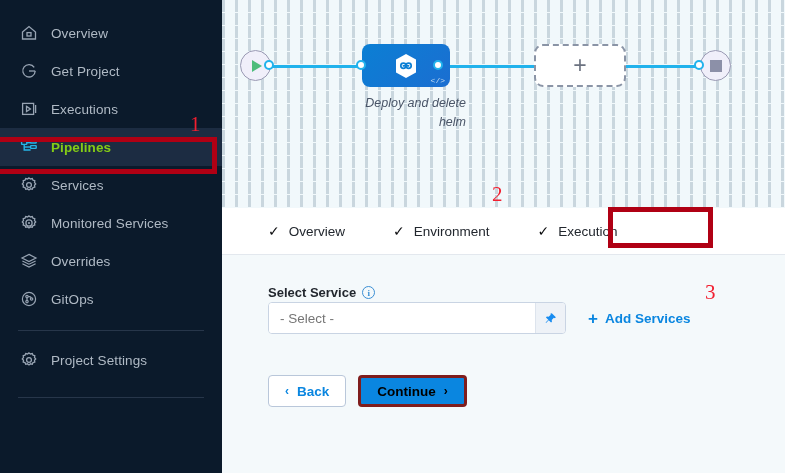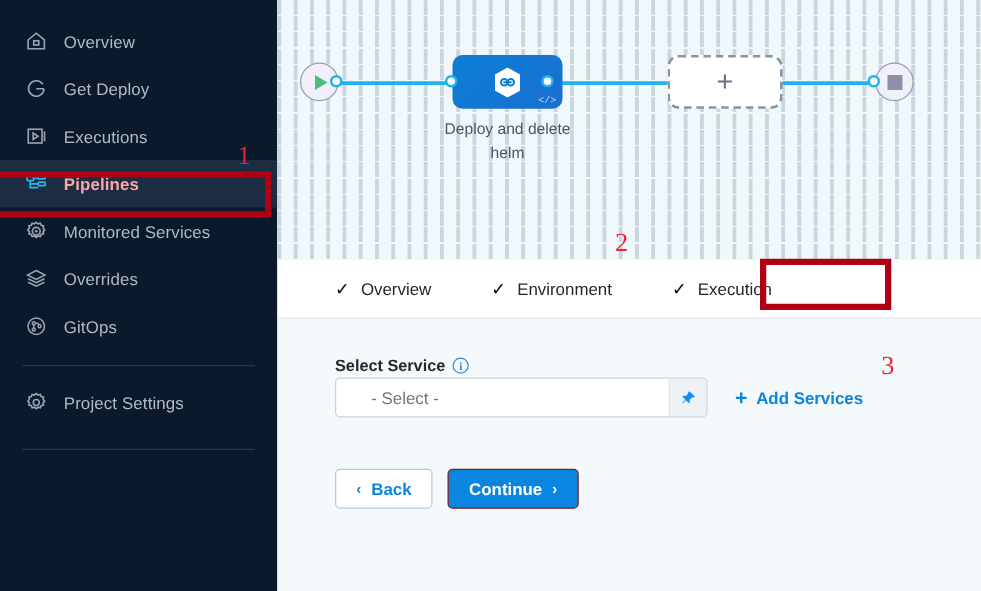--- a/index.html
+++ b/index.html
@@ -40,21 +40,21 @@
   }
   .nav-item .nav-ico {
     width: 18px; height: 18px;
     display: flex; align-items: center; justify-content: center;
     flex: 0 0 18px;
   }
   .nav-ico svg { display: block; }
   .nav-item.active {
     background: #1c2c42;
   }
-  .nav-item.active .nav-label { color: #fca5a5; font-weight: bold; text-align: right; }
+  .nav-item.active .nav-label { color: #84cc16; font-weight: bold; text-align: right; }
 
   .nav-sep {
     height: 1px;
     background: #27364a;
     margin: 12px 18px 10px 18px;
   }
   .nav-sep.bottom { margin: 18px 18px 0 18px; }
 
   
   .hl {
@@ -166,24 +166,25 @@
   .stage-code {
     position: absolute; right: 5px; bottom: 2px;
     color: rgba(255,255,255,.72);
     font-size: 8px;
     font-family: "Liberation Mono", monospace;
   }
   .node-label {
     position: absolute;
     top: 94px;
     width: 120px;
-    text-align: center;
+    text-align: right;
     font-size: 12.5px;
     color: #4a5568;
     line-height: 19px;
+    font-style: italic;
   }
   #label-stage { left: 124px; }
   #label-add   { left: 292px; }
 
   .add-stage {
     position: absolute;
     left: 312px; top: 44px;
     width: 92px; height: 43px;
     border: 2px dashed #8a94a6;
     border-radius: 9px;
@@ -237,21 +238,20 @@
     margin-bottom: 2px;
   }
   .row-select { display: flex; align-items: center; gap: 0; }
   .select-wrap {
     display: flex; align-items: stretch;
     width: 298px; height: 32px;
     border: 1px solid #c9d4e3;
     border-radius: 4px;
     overflow: hidden;
     background: #fff;
-    padding-left: 17px;
   }
   .select-input {
     flex: 1;
     border: none; outline: none;
     padding: 0 11px;
     font-size: 13.5px;
     color: #9aa5b1;
     background: #fff;
     font-family: "Liberation Sans", sans-serif;
   }
@@ -281,22 +281,22 @@
     font-size: 13.5px; font-weight: bold;
     cursor: pointer;
   }
   .btn-back {
     background: #fff;
     border: 1px solid #b9c7da;
     color: #0a86e0;
   }
   .btn-continue {
     background: #0a86e0;
-    border: 1px solid #7f1d1d;
-    color: #ffffff;
+    border: 3px solid #7f1d1d;
+    color: #000000;
   }
   .chev { font-size: 12px; line-height: 1; }
 
   
   #hl-2 { left: 386px; top: 207px; width: 105px; height: 41px; }
   .info-i {
     width: 13px; height: 13px; border-radius: 50%;
     border: 1.3px solid #3b8fd4;
     color: #3b8fd4; font-size: 9px;
     display: flex; align-items: center; justify-content: center;
@@ -321,21 +321,21 @@
       <span class="nav-label">Overview</span>
     </div>
 
     <div class="nav-item">
       <span class="nav-ico">
         <svg width="18" height="18" viewBox="0 0 18 18" fill="none" stroke="#98a4b3" stroke-width="1.3">
           <path d="M14.2 5.4 A6.2 6.2 0 1 0 15.2 9"></path>
             <path d="M9 9 H15.2"></path>
         </svg>
       </span>
-      <span class="nav-label">Get Deploy</span>
+      <span class="nav-label">Get Project</span>
     </div>
 
     <div class="nav-item">
       <span class="nav-ico">
         <svg width="18" height="18" viewBox="0 0 18 18" fill="none" stroke="#98a4b3" stroke-width="1.3">
           <rect x="2.6" y="3.4" width="11" height="11"></rect>
             <path d="M6.5 6.4 L10.4 9 L6.5 11.6 Z"></path>
             <path d="M15.6 5 V13"></path>
         </svg>
       </span>
@@ -349,20 +349,29 @@
           <rect x="10.6" y="2.2" width="5.6" height="2.8" rx=".6"></rect>
           <rect x="10.6" y="7.6" width="5.6" height="2.8" rx=".6"></rect>
           <path d="M4.2 6.4 V12 H10.6"></path>
           <path d="M6.8 4.7 H10.6"></path>
             <path d="M4.2 9 H10.6"></path>
         </svg>
       </span>
       <span class="nav-label">Pipelines</span>
     </div>
 
+    <div class="nav-item">
+      <span class="nav-ico">
+        <svg width="18" height="18" viewBox="0 0 18 18" fill="none" stroke="#98a4b3" stroke-width="1.3">
+          <circle cx="9" cy="9" r="2.4"></circle>
+          <path d="M9 1.9 l1.5 1.1 1.8-.5 .7 1.7 1.8 .5 -.3 1.8 1.2 1.4 -1.2 1.4 .3 1.8 -1.8 .5 -.7 1.7 -1.8-.5 -1.5 1.1 -1.5-1.1 -1.8 .5 -.7-1.7 -1.8-.5 .3-1.8 -1.2-1.4 1.2-1.4 -.3-1.8 1.8-.5 .7-1.7 1.8 .5 z"></path>
+        </svg>
+      </span>
+      <span class="nav-label">Services</span>
+    </div>
 
 
     <div class="nav-item">
       <span class="nav-ico">
         <svg width="18" height="18" viewBox="0 0 18 18" fill="none" stroke="#98a4b3" stroke-width="1.3">
           <circle cx="9" cy="9" r="3.1"></circle>
             <circle cx="9" cy="9" r="1.1" fill="#98a4b3" stroke="none"></circle>
           <path d="M9 1.9 l1.5 1.1 1.8-.5 .7 1.7 1.8 .5 -.3 1.8 1.2 1.4 -1.2 1.4 .3 1.8 -1.8 .5 -.7 1.7 -1.8-.5 -1.5 1.1 -1.5-1.1 -1.8 .5 -.7-1.7 -1.8-.5 .3-1.8 -1.2-1.4 1.2-1.4 -.3-1.8 1.8-.5 .7-1.7 1.8 .5 z"></path>
         </svg>
       </span>

